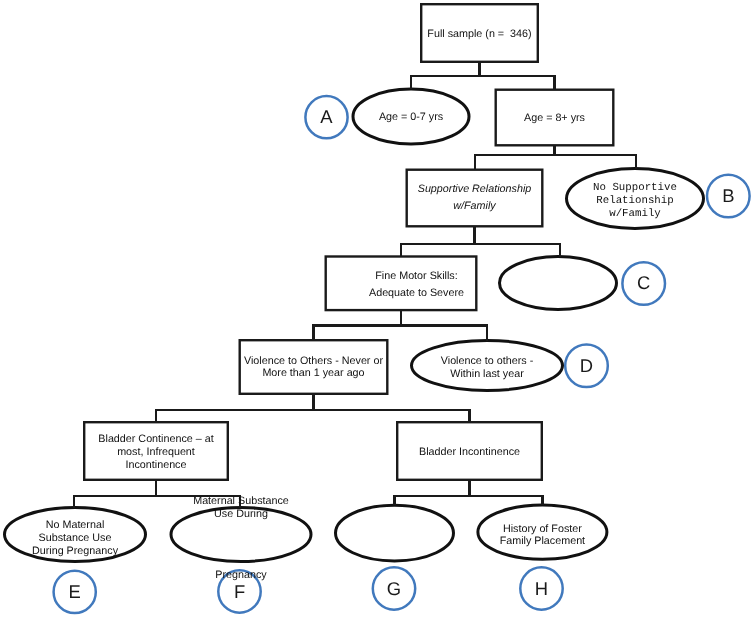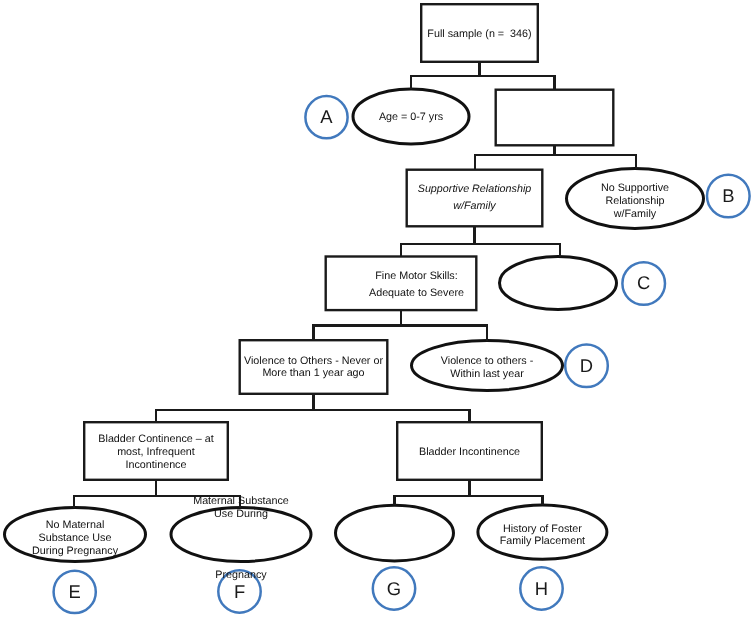--- a/index.html
+++ b/index.html
@@ -70,25 +70,28 @@
       <circle cx="394" cy="588.5" r="21.2" fill="#ffffff" stroke="#4179bd" stroke-width="2.5"></circle>
       <circle cx="541.5" cy="588.5" r="21.2" fill="#ffffff" stroke="#4179bd" stroke-width="2.5"></circle>
     </svg>
   <div id="labels">
       <div class="node" style="left: 420px; top: 4px; width: 119px; height: 60px;">
         <span class="lbl" style="line-height: 12.6px;"><span style="display: block;">Full sample (n =  346)</span></span>
       </div>
       <div class="node" style="left: 351.5px; top: 88.5px; width: 119px; height: 58px;">
         <span class="lbl" style="line-height: 12.6px;"><span style="display: block;">Age = 0-7 yrs</span></span>
       </div>
+      <div class="node" style="left: 494.5px; top: 89.3px; width: 120px; height: 58px;">
+        <span class="lbl" style="line-height: 12.6px;"><span style="display: block;">Age = 8+ yrs</span></span>
+      </div>
       <div class="node" style="left: 405.5px; top: 168.5px; width: 138px; height: 59px;">
         <span class="lbl" style="line-height: 16.8px; font-style: italic;"><span style="display: block;">Supportive Relationship</span><span style="display: block;">w/Family</span></span>
       </div>
       <div class="node" style="left: 565px; top: 170.4px; width: 140px; height: 63px;">
-        <span class="lbl" style="line-height: 13.1px;"><span style="display: block;">No Supportive</span><span style="display: block;">Relationship</span><span style="display: block;">w/Family</span></span>
+        <span class="lbl" style="line-height: 13.1px; font-family: Liberation Mono, monospace;"><span style="display: block;">No Supportive</span><span style="display: block;">Relationship</span><span style="display: block;">w/Family</span></span>
       </div>
       <div class="node" style="left: 324.5px; top: 256.6px; width: 184px; height: 56px;">
         <span class="lbl" style="line-height: 16.6px;"><span style="display: block;">Fine Motor Skills:</span><span style="display: block;">Adequate to Severe</span></span>
       </div>
       <div class="node" style="left: 238.5px; top: 339.4px; width: 150px; height: 56px;">
         <span class="lbl" style="line-height: 12.7px;"><span style="display: block;">Violence to Others - Never or</span><span style="display: block;">More than 1 year ago</span></span>
       </div>
       <div class="node" style="left: 410px; top: 341.3px; width: 154px; height: 53px;">
         <span class="lbl" style="line-height: 12.6px;"><span style="display: block;">Violence to others -</span><span style="display: block;">Within last year</span></span>
       </div>

